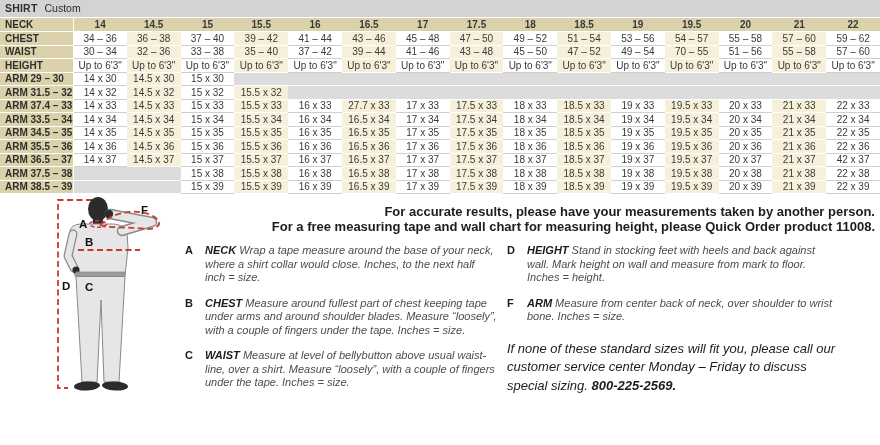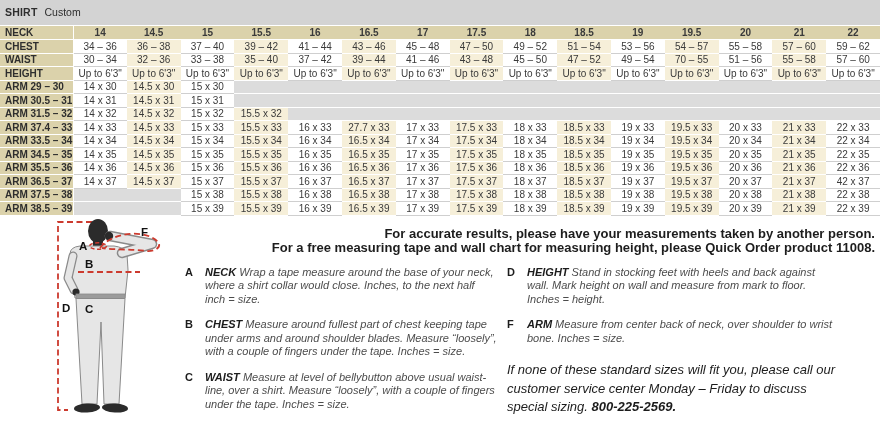--- a/index.html
+++ b/index.html
@@ -9,21 +9,21 @@
     position: relative;
     width: 880px;
     height: 445px;
     background: #fff;
     overflow: hidden;
     color: #3a3a3a;
   }
 
   
   .title-bar {
-    height: 26px;
+    height: 18px;
     background: #d3d3d3;
     border-bottom: 1px solid #fff;
     font-size: 10.5px;
     line-height: 13px;
     padding-left: 5px;
     color: #2e2e2e;
     display: flex;
     gap: 7px;
     align-items: center;
   }
@@ -211,38 +211,20 @@
           <td class="c">Up to 6'3"</td>
           <td class="w">Up to 6'3"</td>
           <td class="c">Up to 6'3"</td>
           <td class="w">Up to 6'3"</td>
         </tr>
         <tr>
           <th>ARM 29 – 30</th>
           <td class="w">14 x 30</td>
           <td class="c">14.5 x 30</td>
           <td class="w">15 x 30</td>
-          <td class="g"></td>
-          <td class="g"></td>
-          <td class="g"></td>
-          <td class="g"></td>
-          <td class="g"></td>
-          <td class="g"></td>
-          <td class="g"></td>
-          <td class="g"></td>
-          <td class="g"></td>
-          <td class="g"></td>
-          <td class="g"></td>
-          <td class="g"></td>
-        </tr>
-        <tr>
-          <th>ARM 30.5 – 31</th>
-          <td class="w">14 x 31</td>
-          <td class="c">14.5 x 31</td>
-          <td class="w">15 x 31</td>
           <td class="g"></td>
           <td class="g"></td>
           <td class="g"></td>
           <td class="g"></td>
           <td class="g"></td>
           <td class="g"></td>
           <td class="g"></td>
           <td class="g"></td>
           <td class="g"></td>
           <td class="g"></td>

